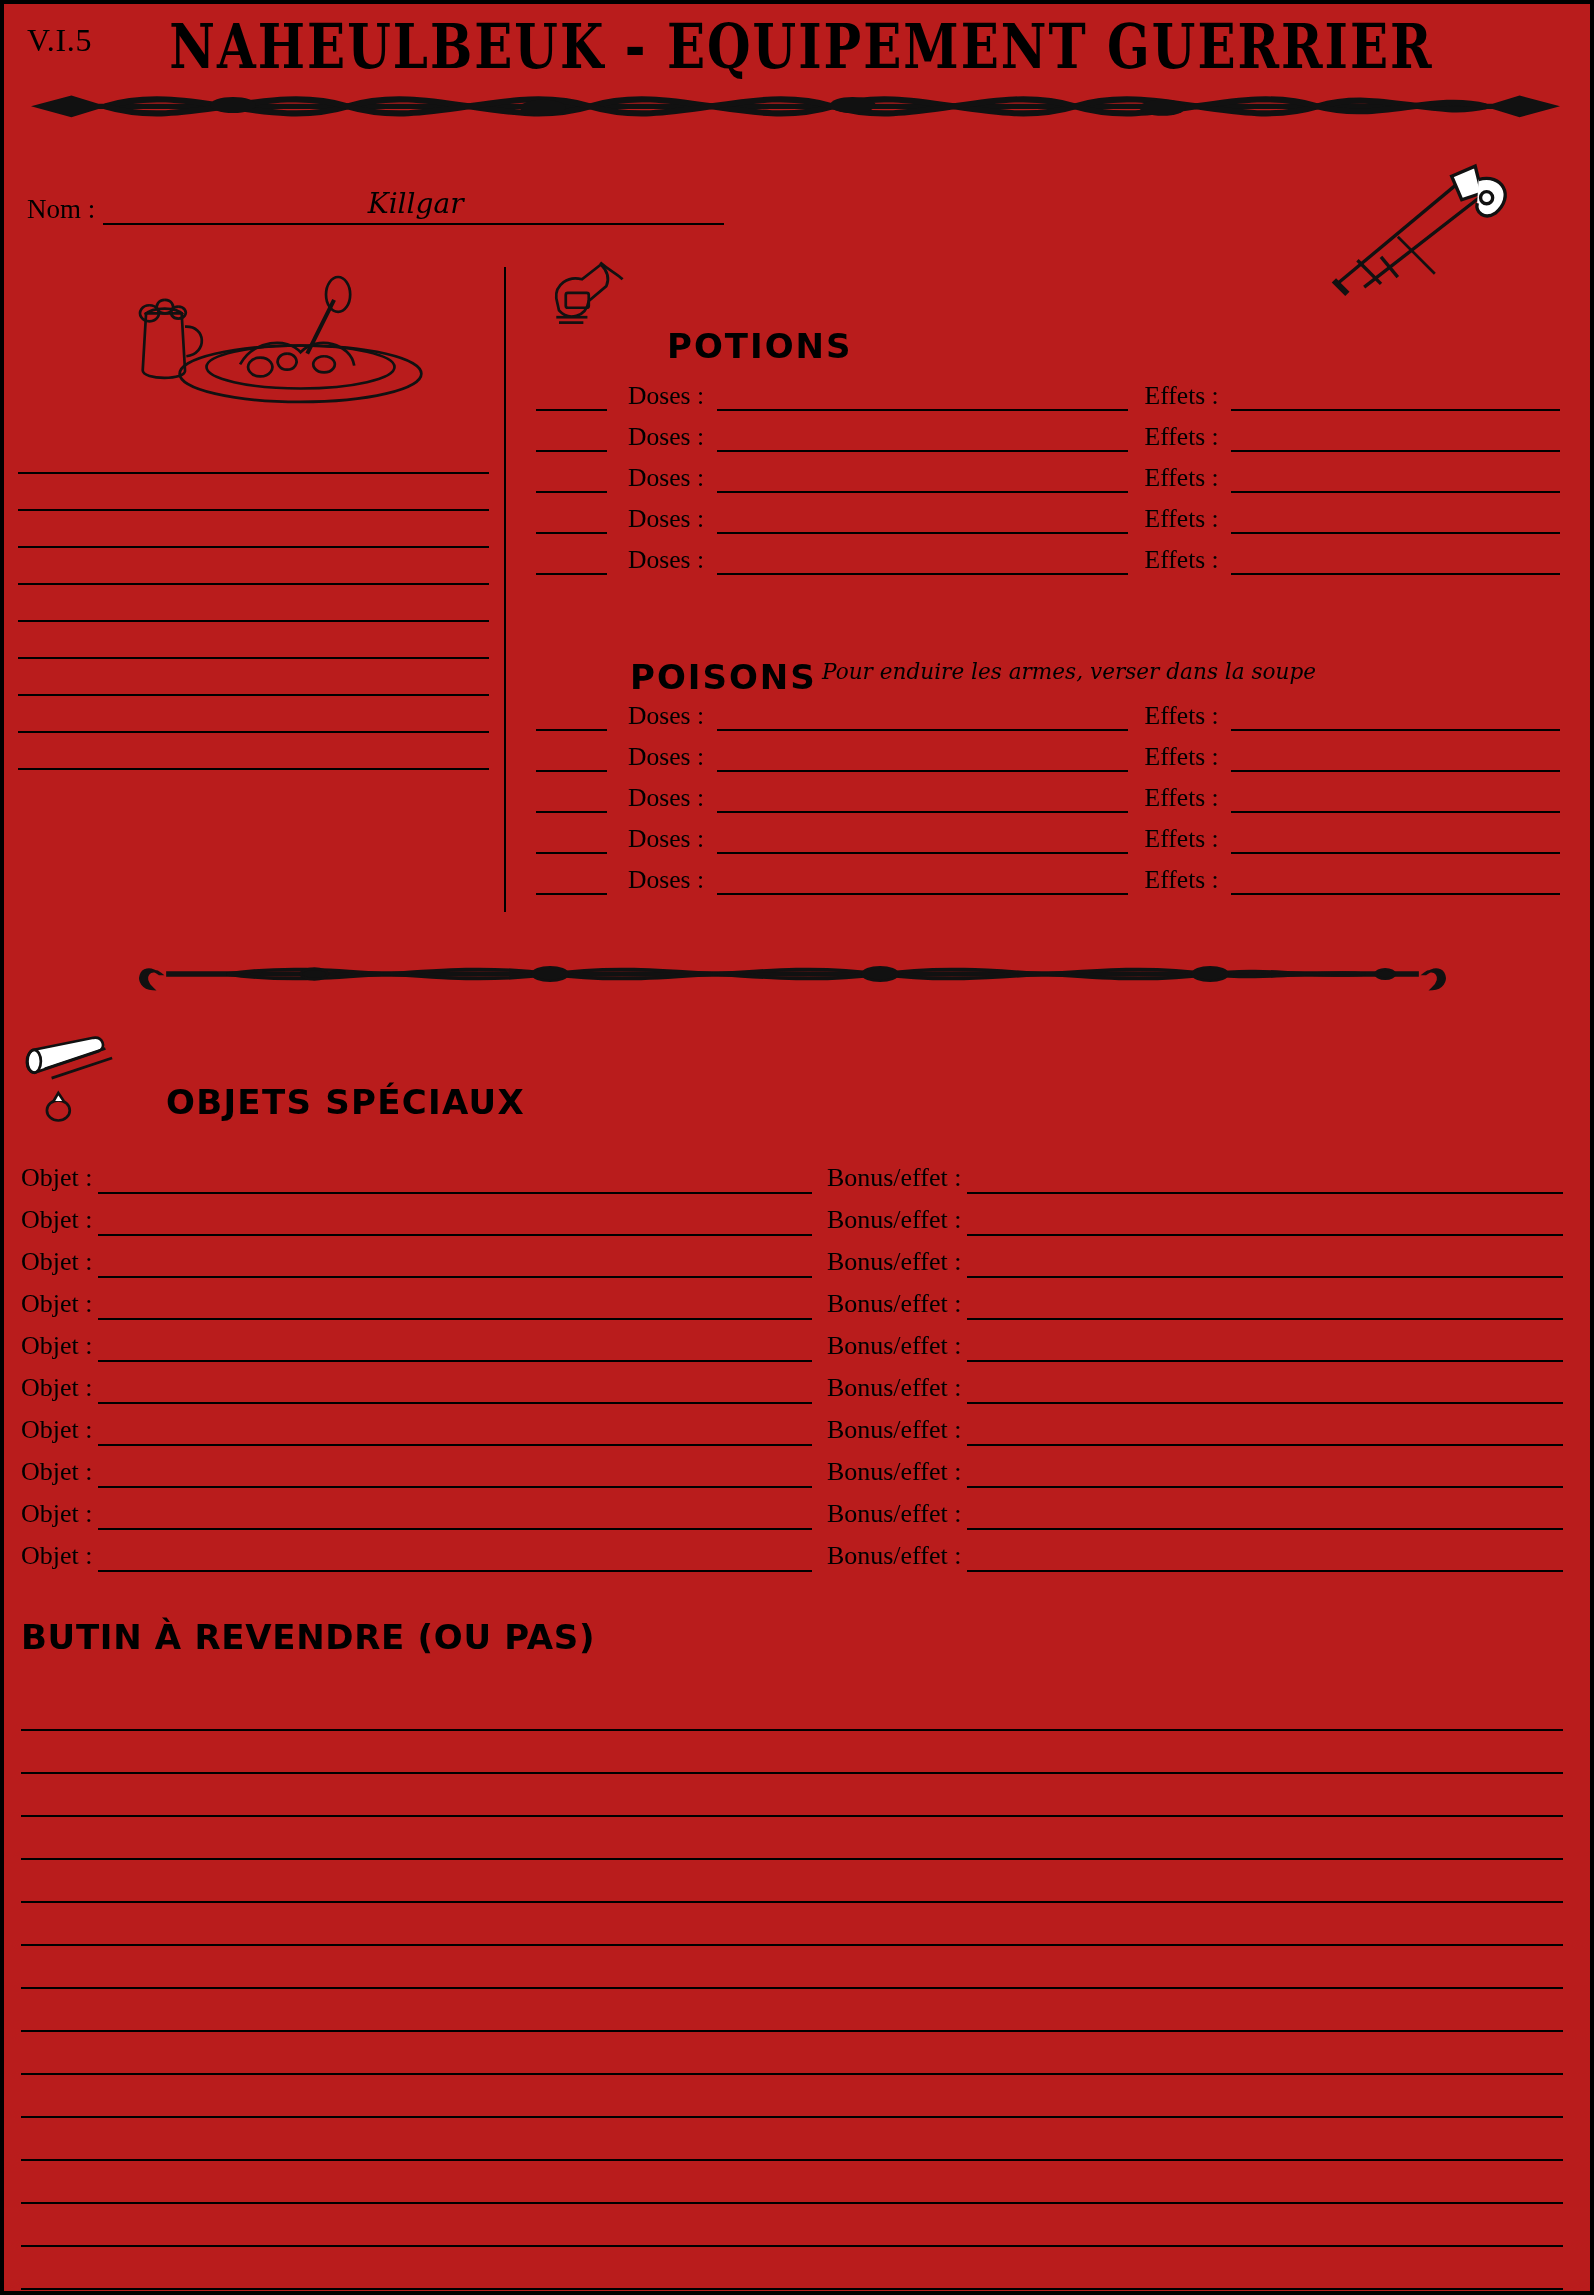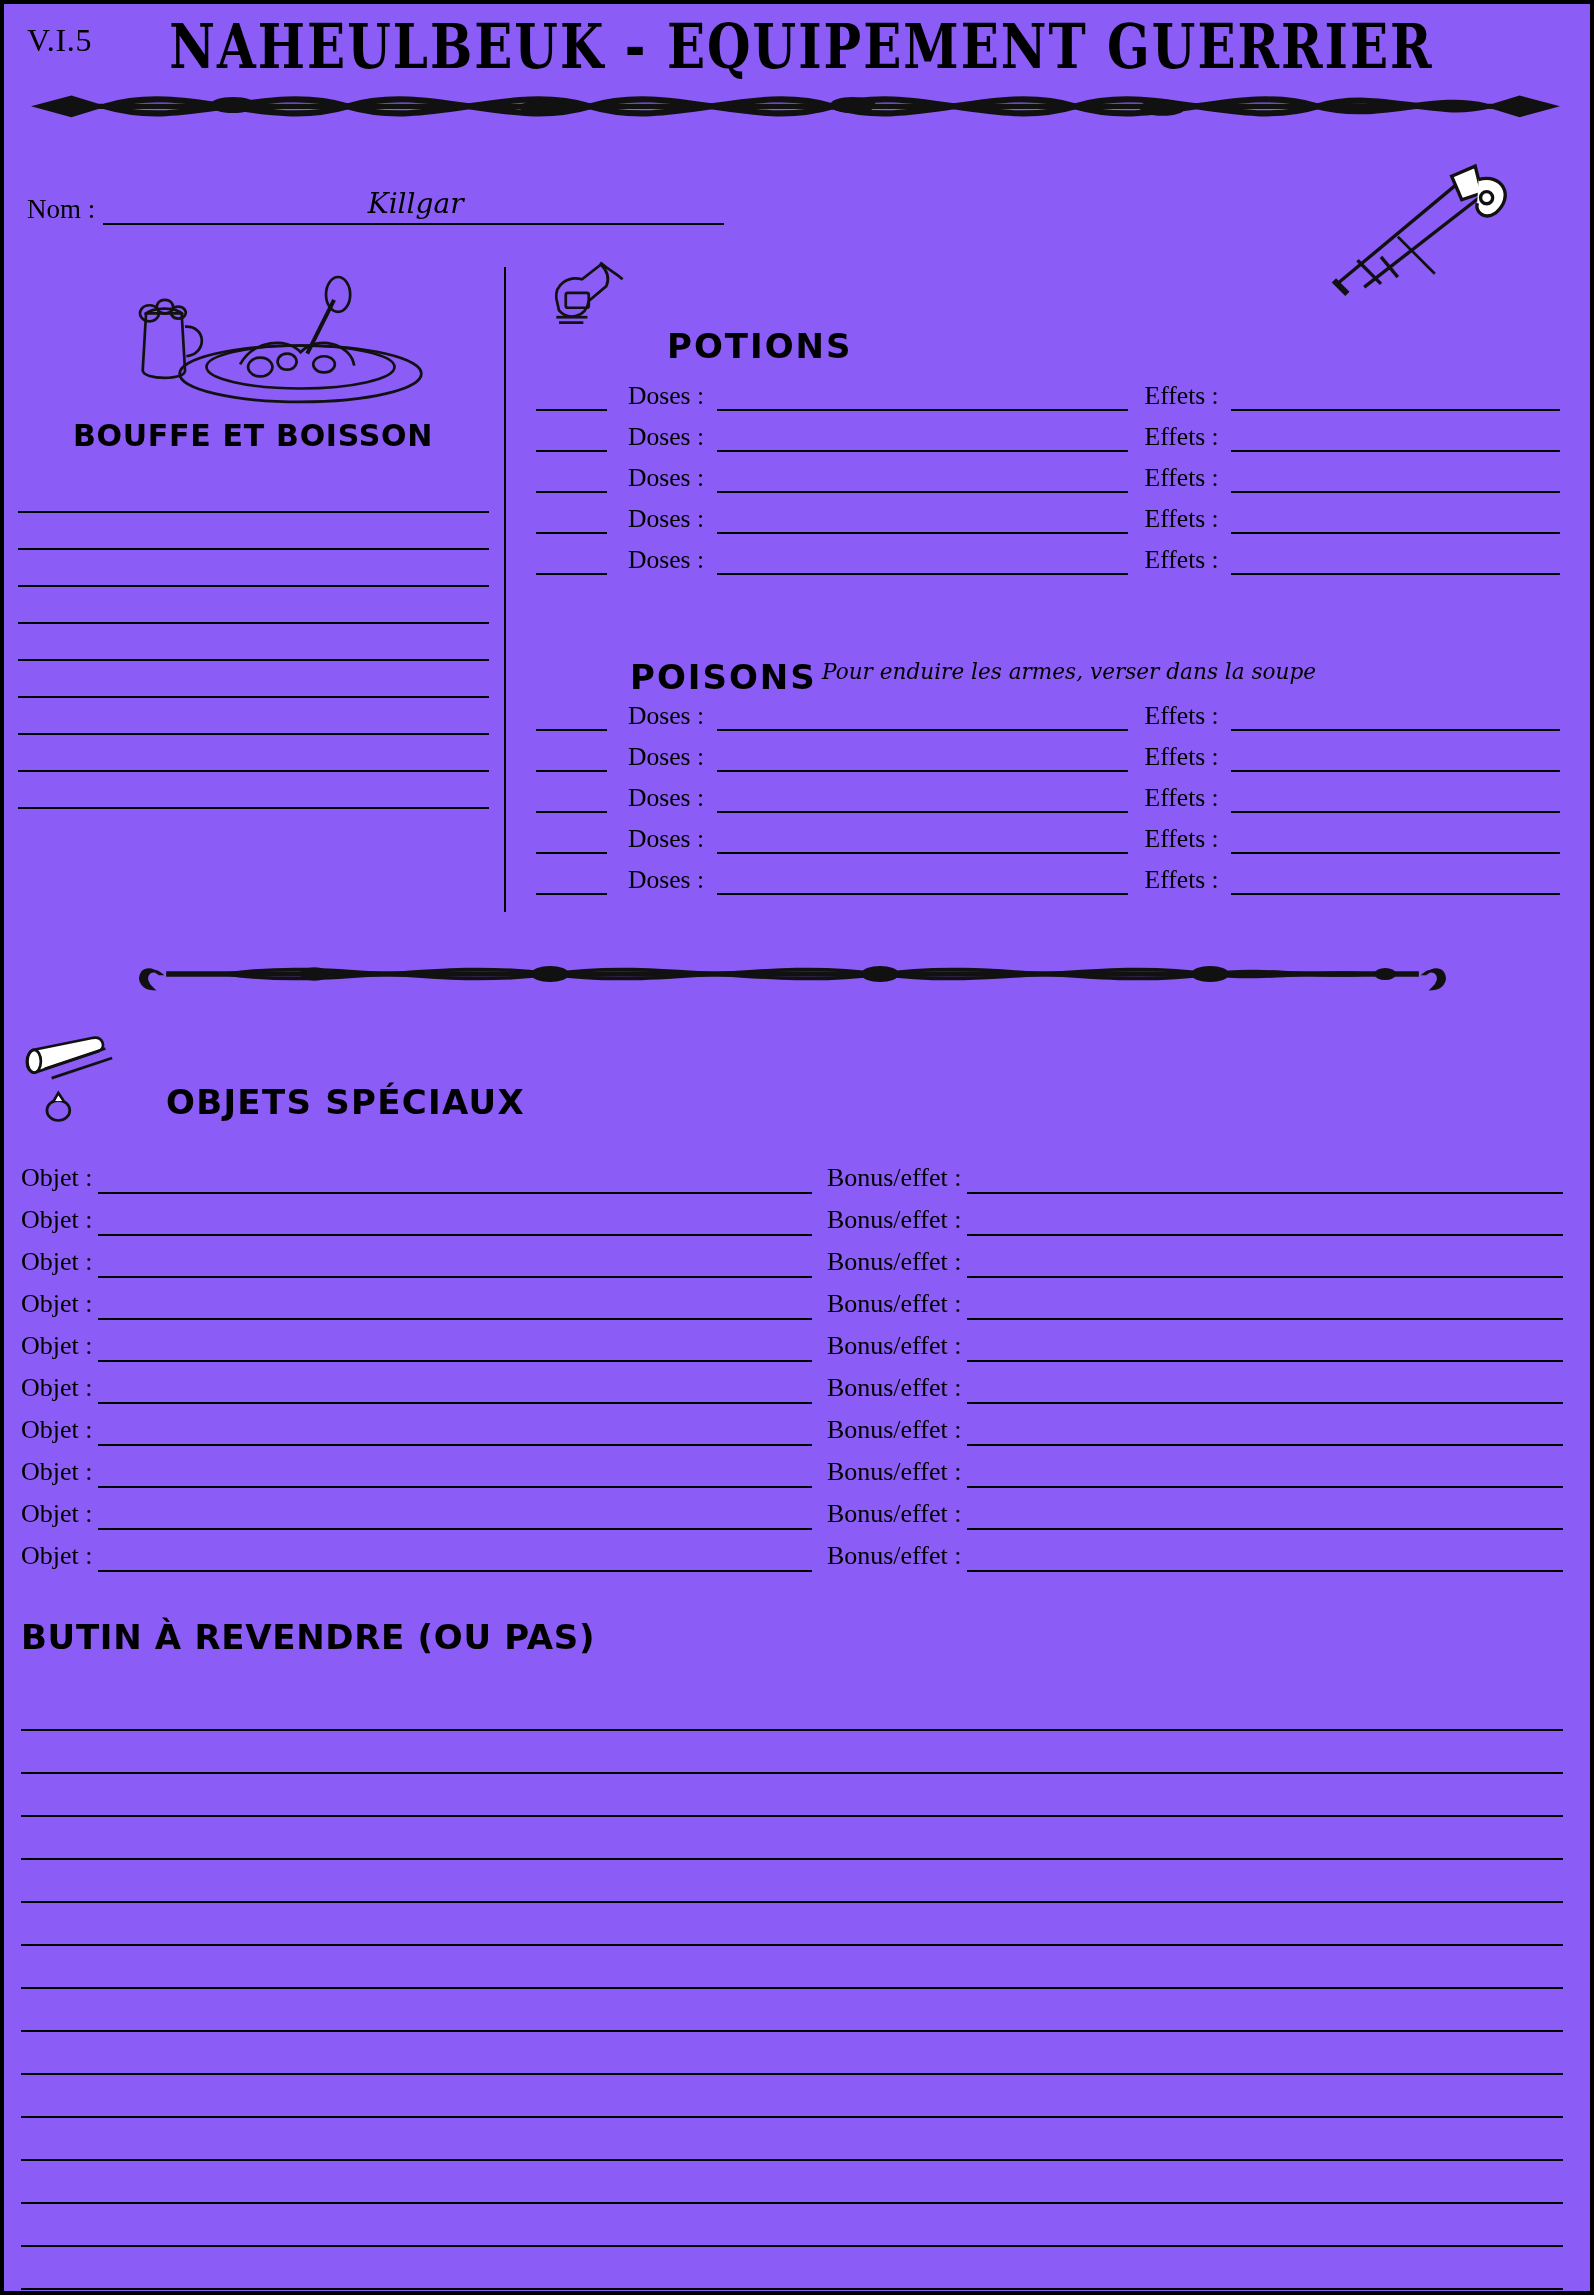--- a/index.html
+++ b/index.html
@@ -8,21 +8,21 @@
     background: #ffffff;
   }
   body {
     font-family: "Liberation Serif", serif;
     color: #000;
   }
   .sheet {
     position: relative;
     width: 1594px;
     height: 2295px;
-    background: #8b5cf6;
+    background: #b91c1c;
     box-sizing: border-box;
     border: 4px solid #000;
     overflow: hidden;
   }
   
   .version {
     position: absolute;
     left: 23px;
     top: 17.5px;
     font-family: "Liberation Serif", serif;
@@ -328,21 +328,20 @@
           <path d="M330 136 C 350 100, 400 95, 420 118 C 445 92, 495 105, 500 138"></path>
           <path d="M360 126 a18 14 0 1 0 0.1 0"></path>
           <path d="M400 120 a14 12 0 1 0 0.1 0"></path>
           <path d="M455 124 a16 12 0 1 0 0.1 0"></path>
 
           <path d="M470 40 L430 120" stroke-width="6"></path>
           <ellipse cx="476" cy="32" rx="18" ry="26"></ellipse>
         </g>
       </svg>
     </div>
-    <div class="bouffe-title">BOUFFE ET BOISSON</div>
     <div class="blank-lines">
       <div class="bl"></div>
       <div class="bl"></div>
       <div class="bl"></div>
       <div class="bl"></div>
       <div class="bl"></div>
       <div class="bl"></div>
       <div class="bl"></div>
       <div class="bl"></div>
       <div class="bl"></div>

